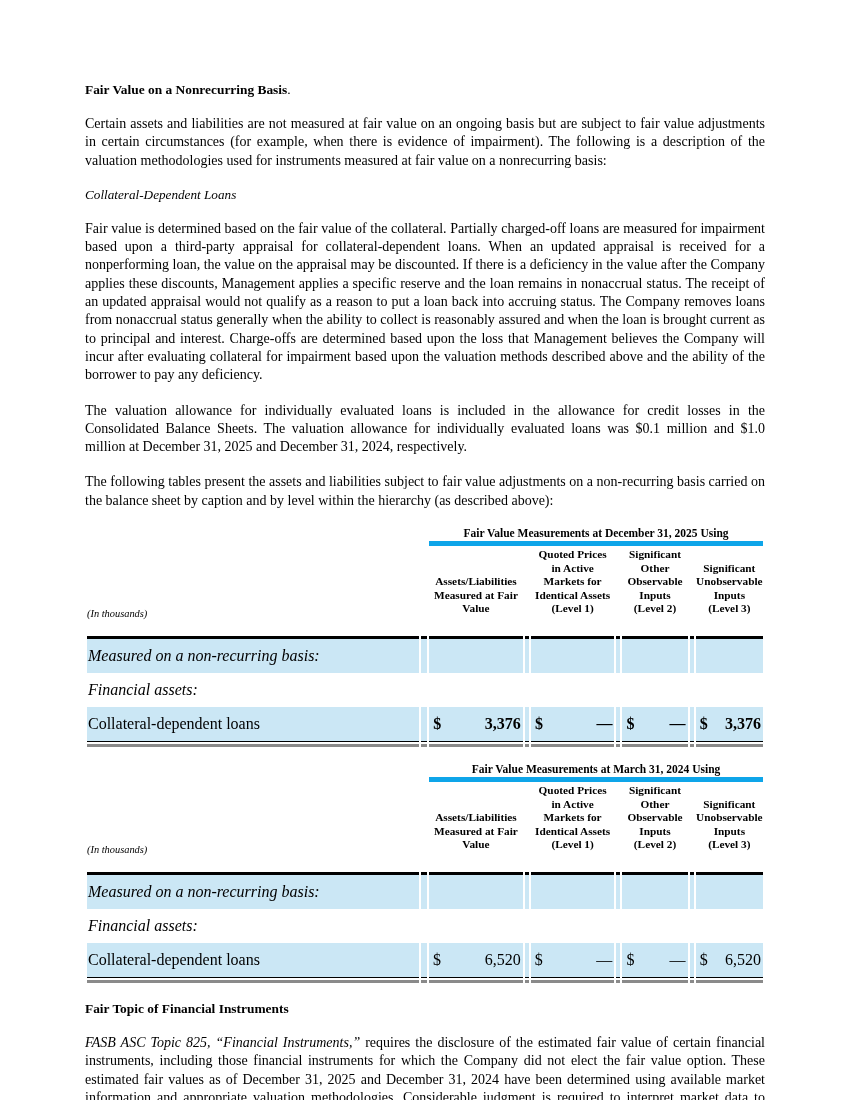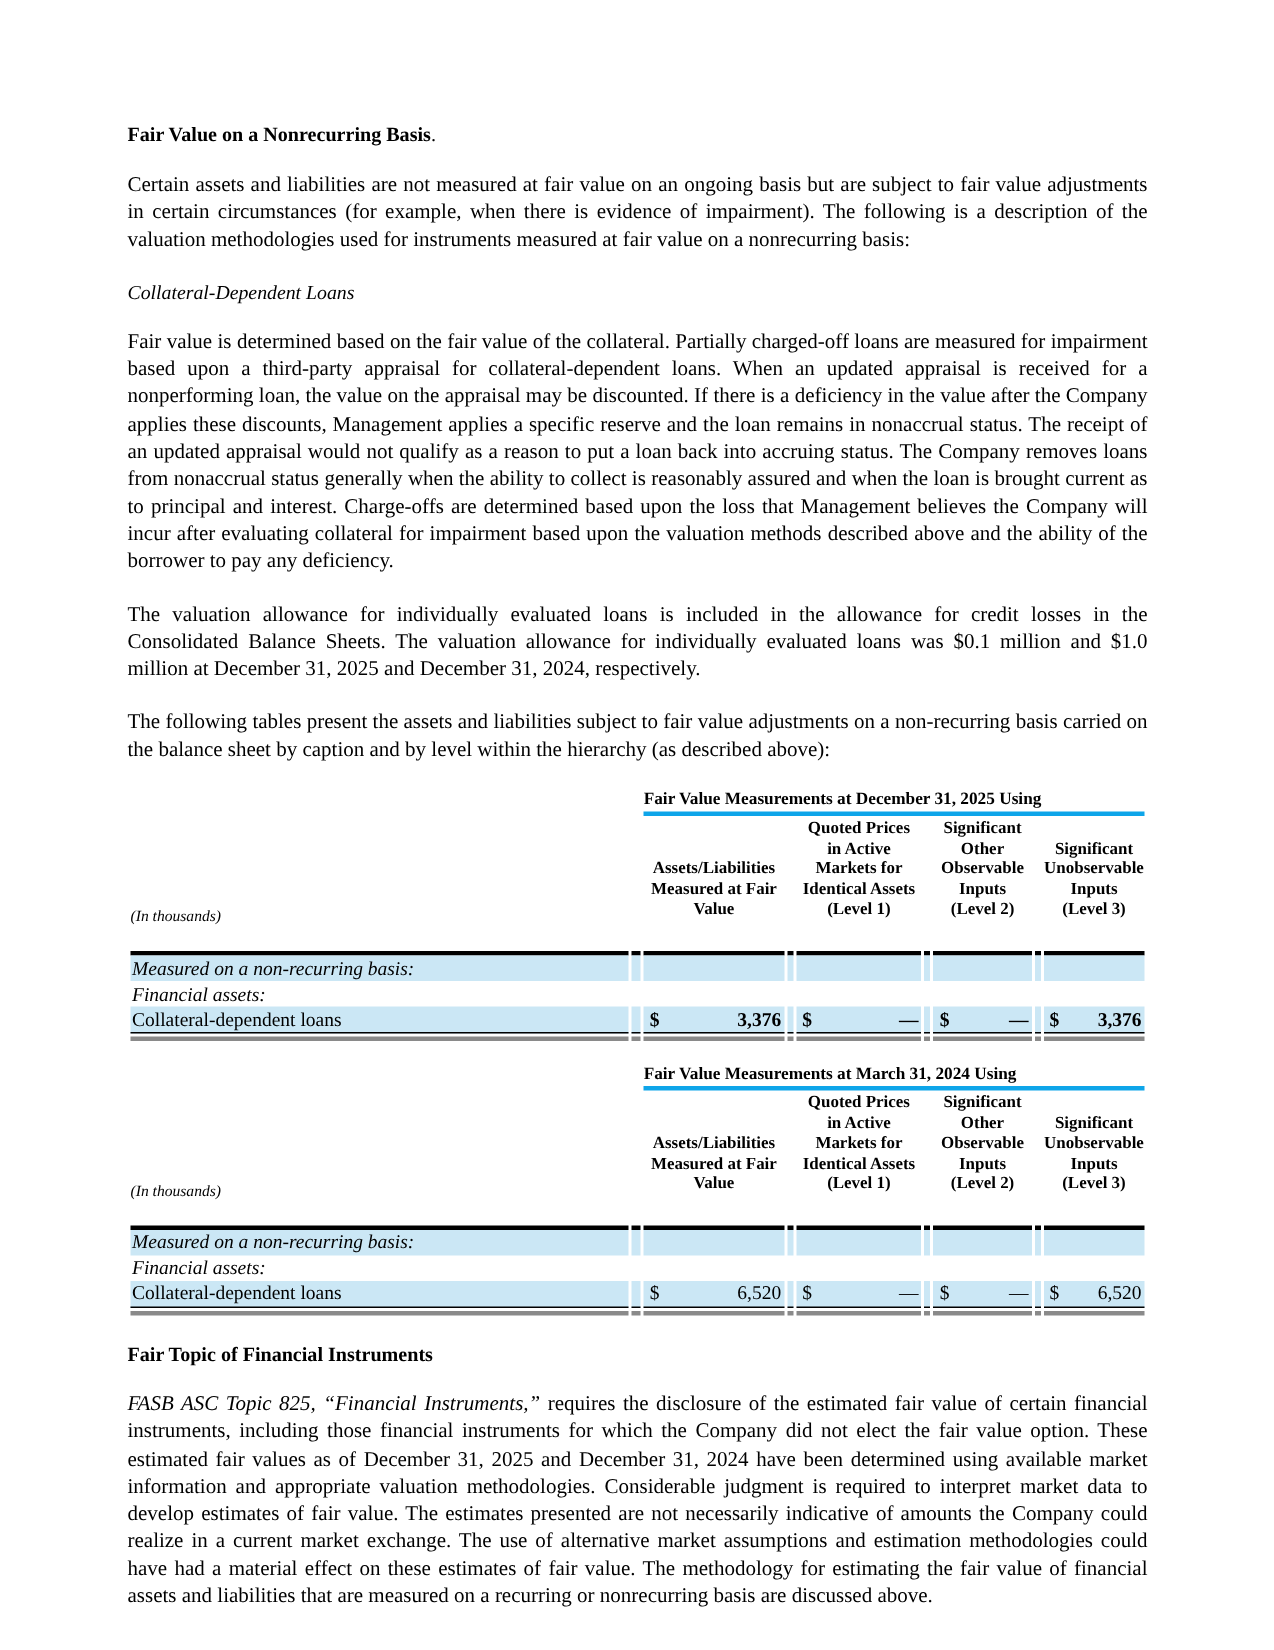--- a/index.html
+++ b/index.html
@@ -31,35 +31,35 @@
   col.c-gap0 { width: 6px; }
   col.c-1 { width: 92px; }
   col.c-gap { width: 4px; }
   col.c-2 { width: 82px; }
   col.c-3 { width: 64px; }
   col.c-4 { width: 66px; }
 
   td { padding: 0; vertical-align: bottom; }
 
   .tbl-title {
-    font-weight: bold; font-size: 11.5px; text-align: left;
-    border-bottom: 3px solid #0ea5e9; padding-bottom: 1px; line-height: 13px;
+    font-weight: bold; font-size: 11.5px; text-align: center;
+    border-bottom: 5px solid #0ea5e9; padding-bottom: 1px; line-height: 13px;
   }
   .colhead {
     font-weight: bold; font-size: 11.3px; text-align: center;
     line-height: 13.6px; white-space: pre-line;
     border-bottom: 3px solid #000; padding-bottom: 20px; padding-top: 2px;
   }
   .units {
     font-style: italic; font-size: 10.4px;
     border-bottom: 3px solid #000; padding-bottom: 17px;
   }
   .hb { border-bottom: 3px solid #000; }
 
-  tr.body-row td { font-size: 13px; height: 17px; vertical-align: middle; line-height: 16px; }
+  tr.body-row td { font-size: 16px; height: 34px; vertical-align: middle; line-height: 16px; }
   tr.body-row td.lbl { padding-left: 1px; }
   .hl { background: #cbe7f5; }
 
   .num { }
   .num .cell-flex { display: flex; justify-content: space-between; padding: 0 2px 0 4px; }
   table.bold-vals tr.data-row .cell-flex span { font-weight: bold; }
 
   tr.data-row td { border-bottom: 1px solid #000; }
   tr.rule-row td { height: 2px; border-bottom: 3px solid #8a8a8a; vertical-align: top; }
 

